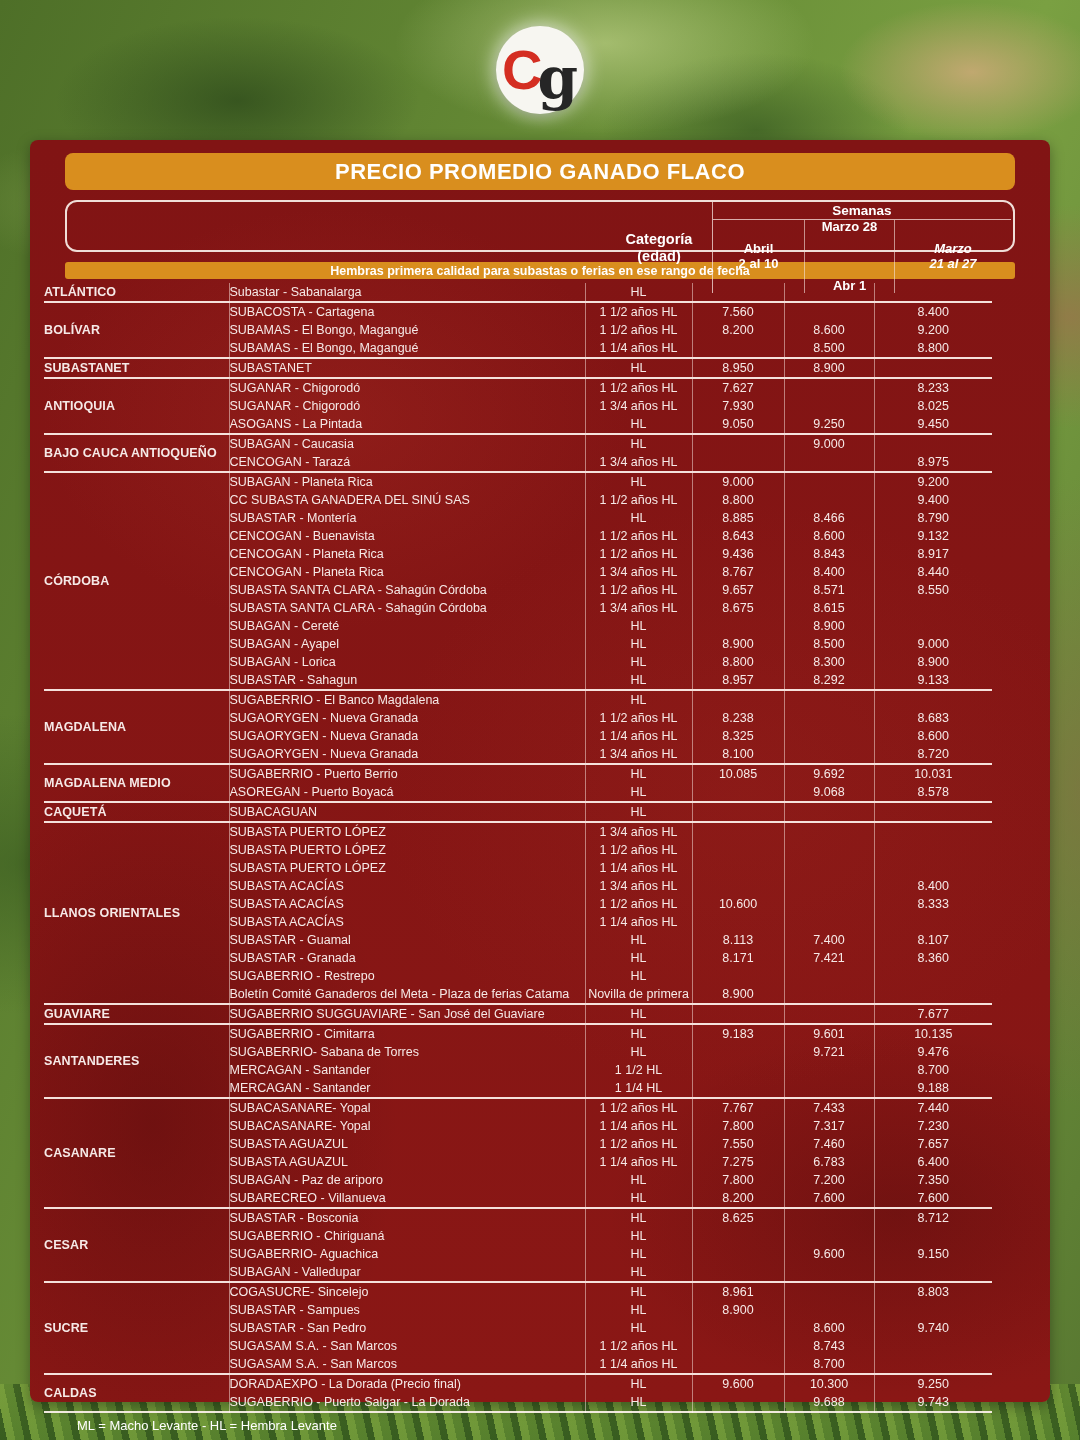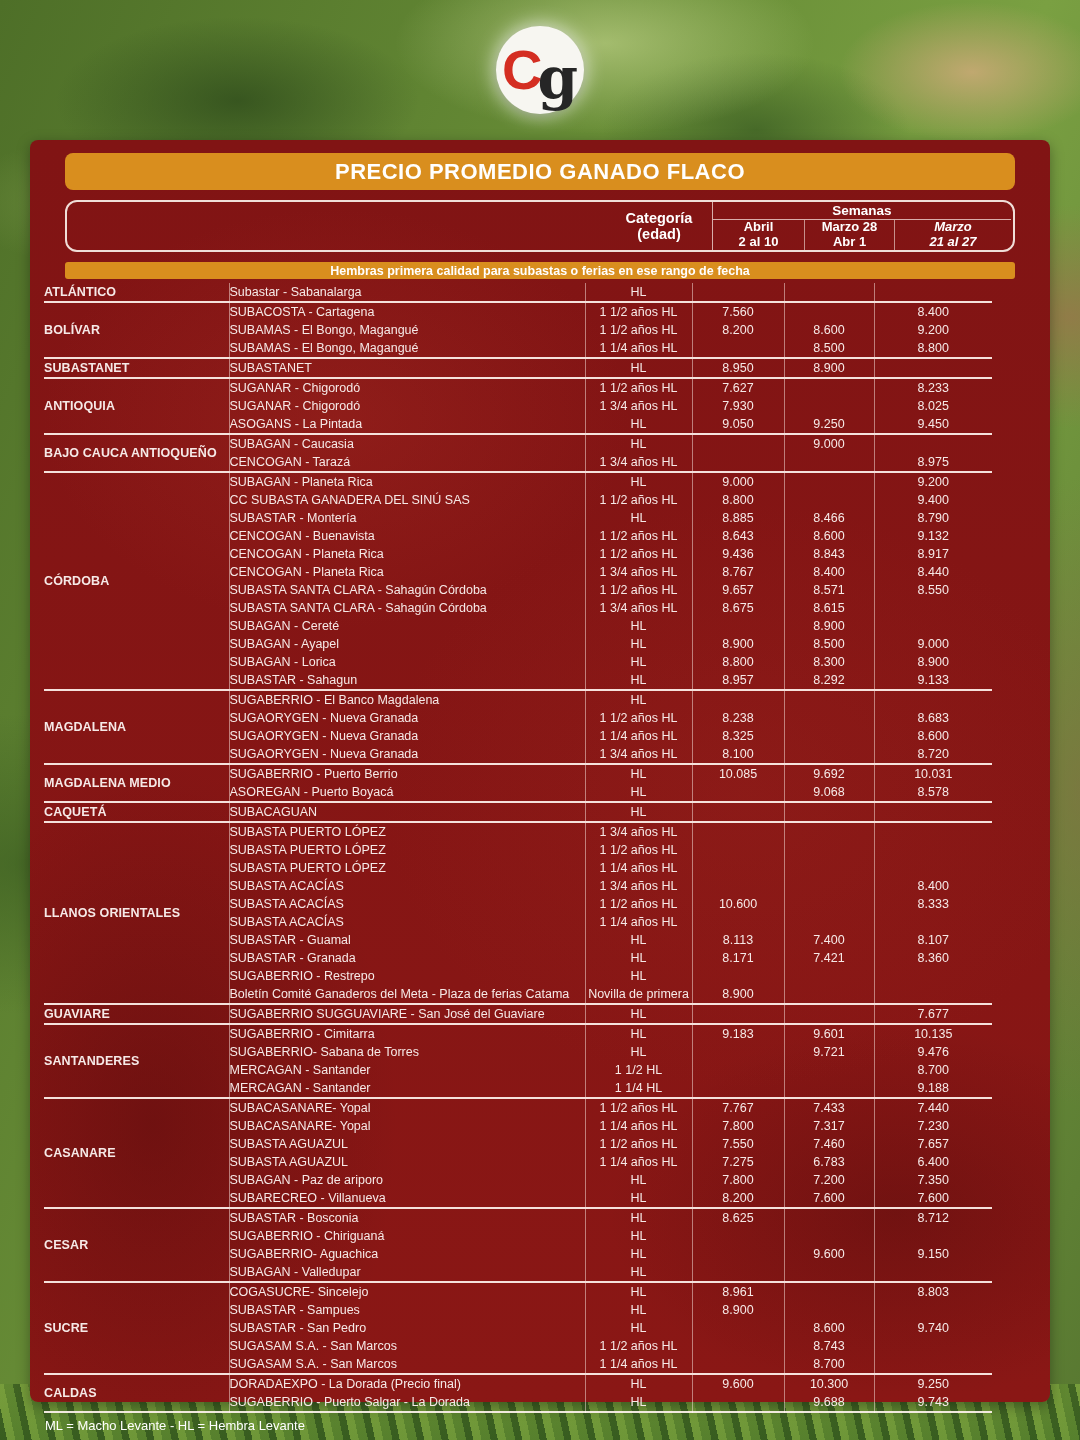--- a/index.html
+++ b/index.html
@@ -69,21 +69,21 @@
     grid-template-rows:18px 1fr;color:#fff;font-weight:bold;
   }
   .hb{display:flex;align-items:center;justify-content:center;text-align:center;}
   .hb.two{flex-direction:column;line-height:1.12;}
   .hb-region{grid-column:1;grid-row:1/3;font-size:15px;border-right:1px solid rgba(245,226,220,.75);}
   .hb-fuente{grid-column:2;grid-row:1/3;font-size:15px;border-right:1px solid rgba(245,226,220,.75);}
   .hb-cat{grid-column:3;grid-row:1/3;font-size:14.5px;border-right:1px solid rgba(245,226,220,.75);}
   .hb-semanas{grid-column:4/7;grid-row:1;font-size:13.5px;border-bottom:1px solid rgba(245,226,220,.75);}
   .hb-week{grid-row:2;font-size:13px;}
   .hb-w1{grid-column:4;border-right:1px solid rgba(245,226,220,.6);}
-  .hb-w2{grid-column:5;border-right:1px solid rgba(245,226,220,.6);}
+  .hb-w2{grid-column:5;border-right:1px solid rgba(245,226,220,.6);gap:44px;}
   .hb-w3{grid-column:6;font-style:italic;}
   .section-banner{
     margin:10px 35px 4px;height:17px;background:#d98e1e;border-radius:3px;
     display:flex;align-items:center;justify-content:center;
     color:#fff;font-size:12.5px;font-weight:bold;
   }
   
   table.price{
     margin:0 14px;width:948px;border-collapse:collapse;table-layout:fixed;
     border-bottom:2px solid rgba(255,243,238,.92);
@@ -91,21 +91,21 @@
   table.price td{
     height:18px;padding:0;color:#f6e9e7;font-size:12.5px;line-height:18px;
     white-space:nowrap;overflow:hidden;vertical-align:middle;
   }
   table.price td:not(:last-child){border-right:1px solid rgba(250,231,226,.5);}
   tr.group-start td{border-top:2px solid rgba(255,243,238,.92);}
   td.region{font-weight:bold;color:#fff;padding-left:16px;font-size:12.5px;letter-spacing:.1px;}
   td.fuente{padding-left:6px;}
   td.cat,td.val{text-align:center;}
   .footnote{
-    margin:5px 15px 0;color:#fff;font-size:13px;
+    margin:5px 47px 0;color:#fff;font-size:13px;
   }
   .col-region{width:185px;} .col-fuente{width:356px;} .col-cat{width:107px;}
   .col-w1{width:92px;} .col-w2{width:90px;} .col-w3{width:118px;}
 </style>
 </head>
 <body>
 
 <div class="bg"></div>
 <div class="grass"></div>
 

